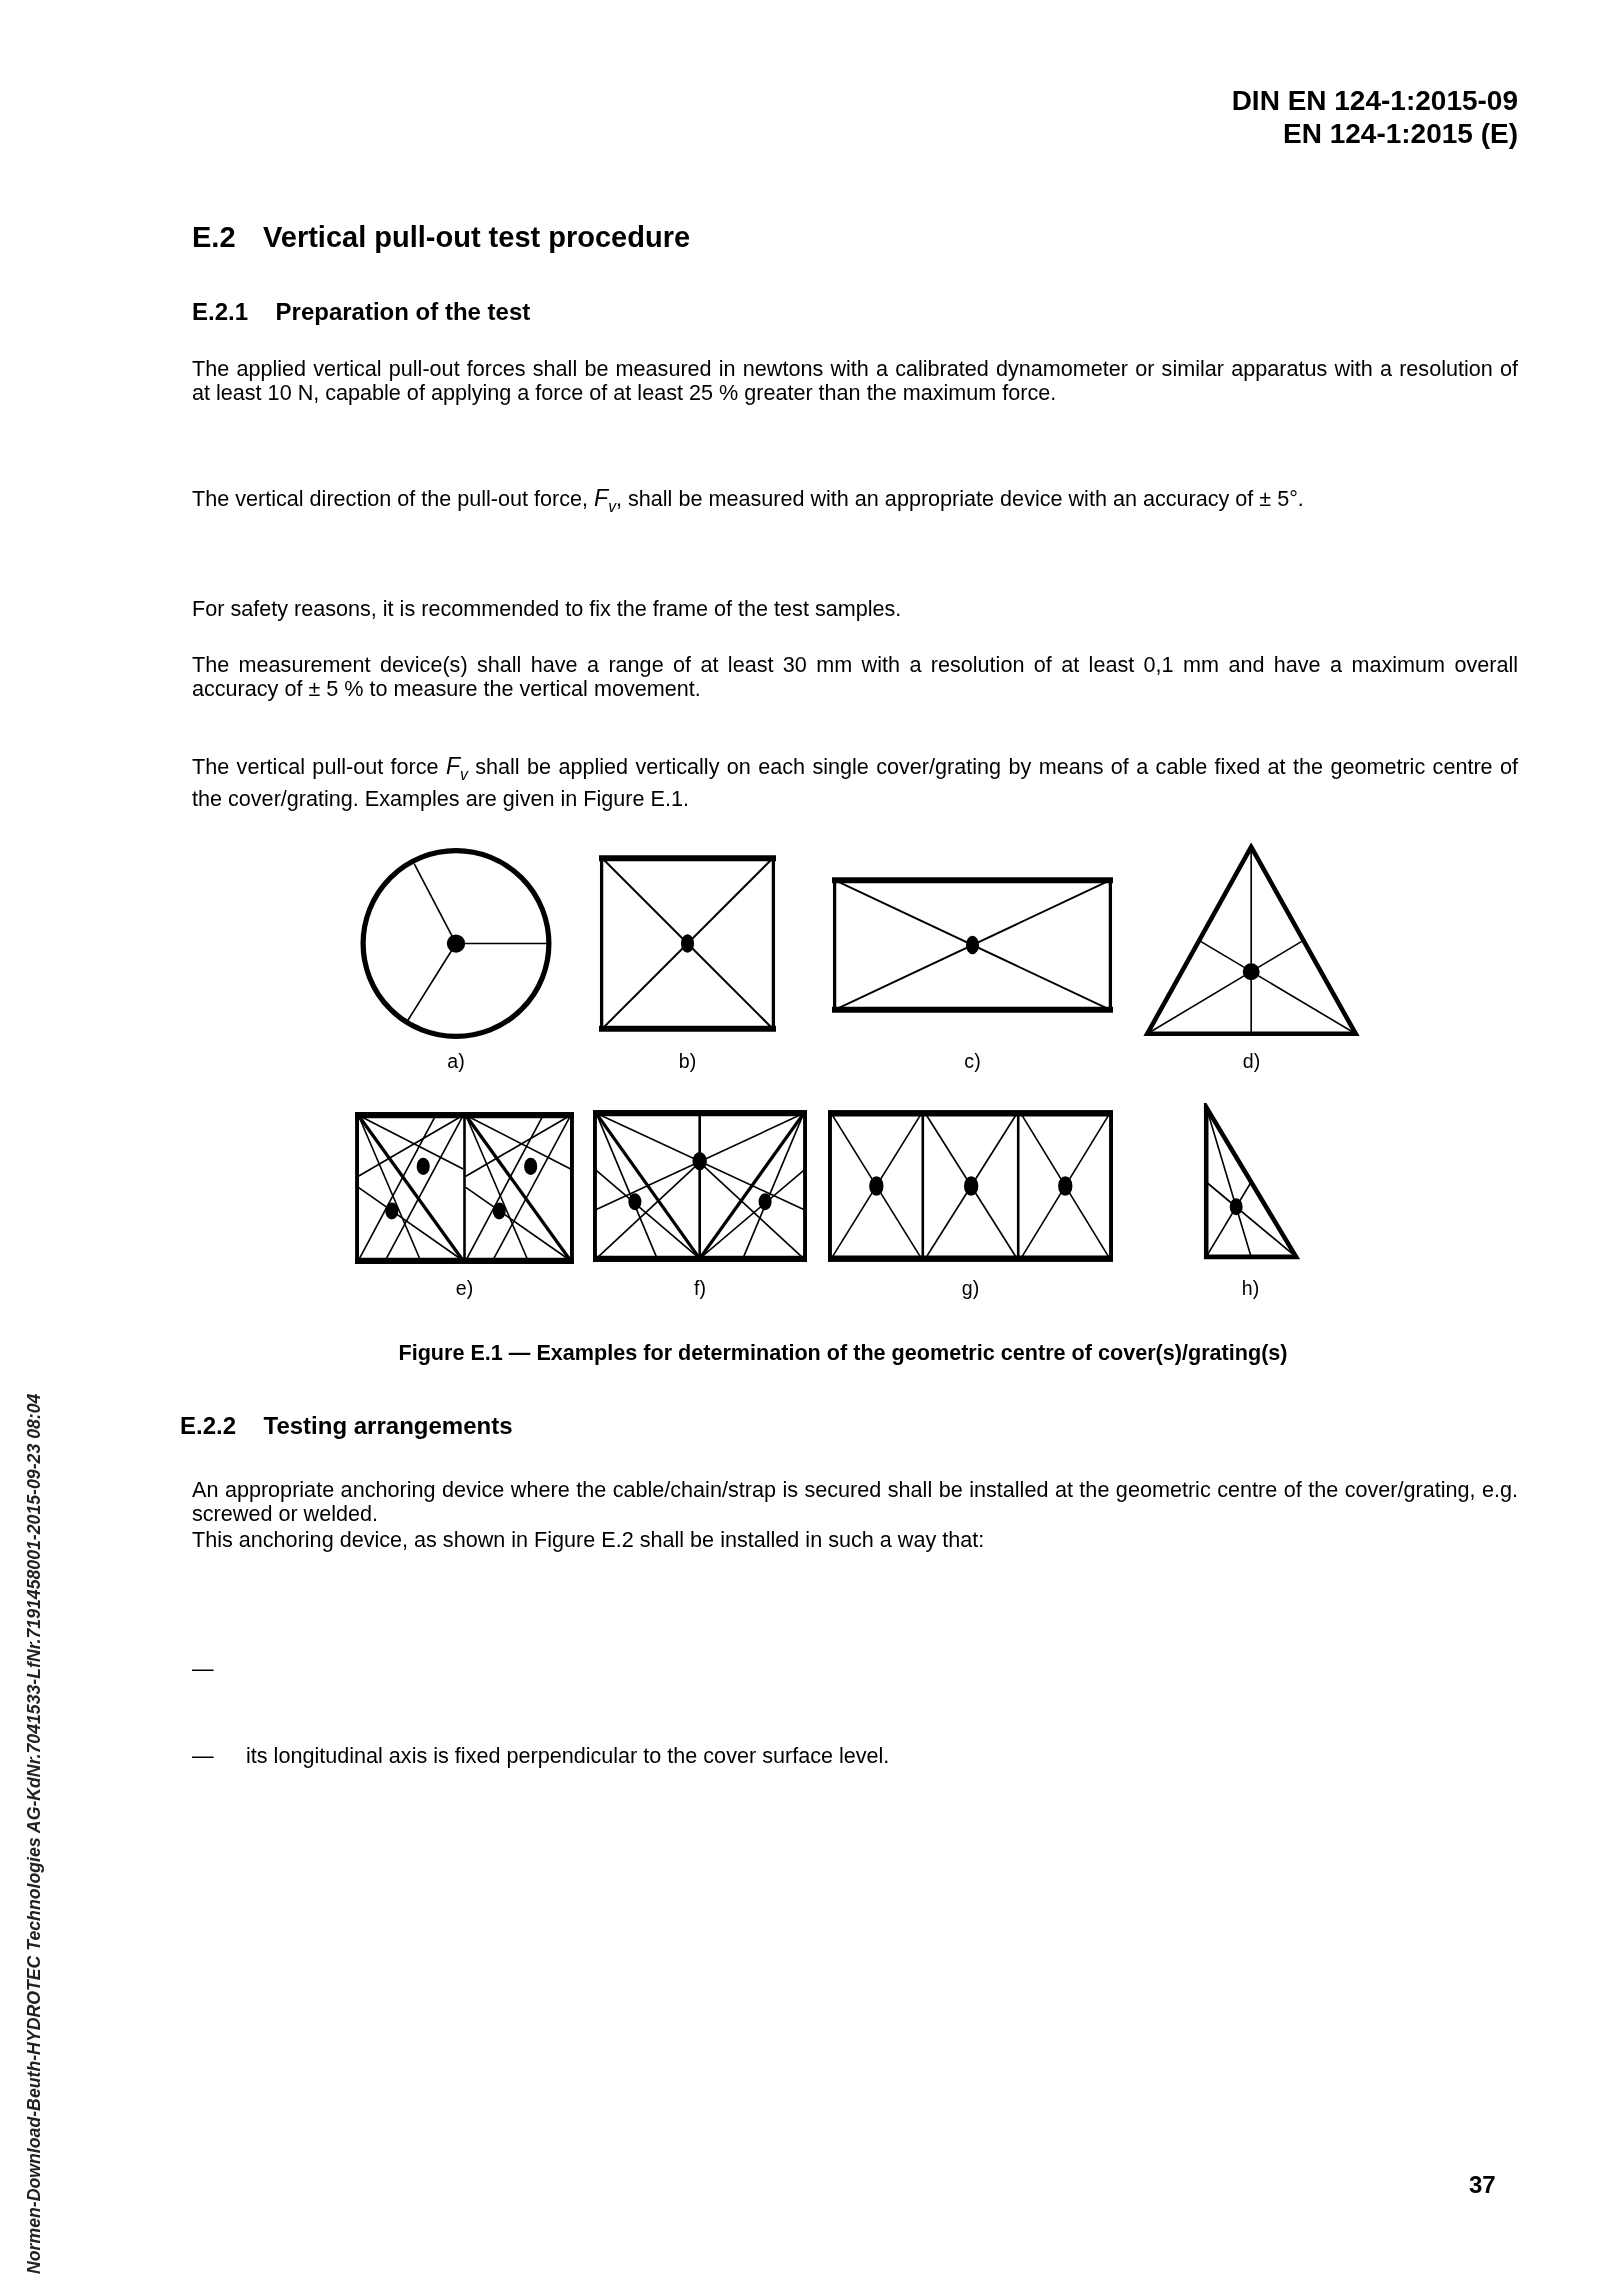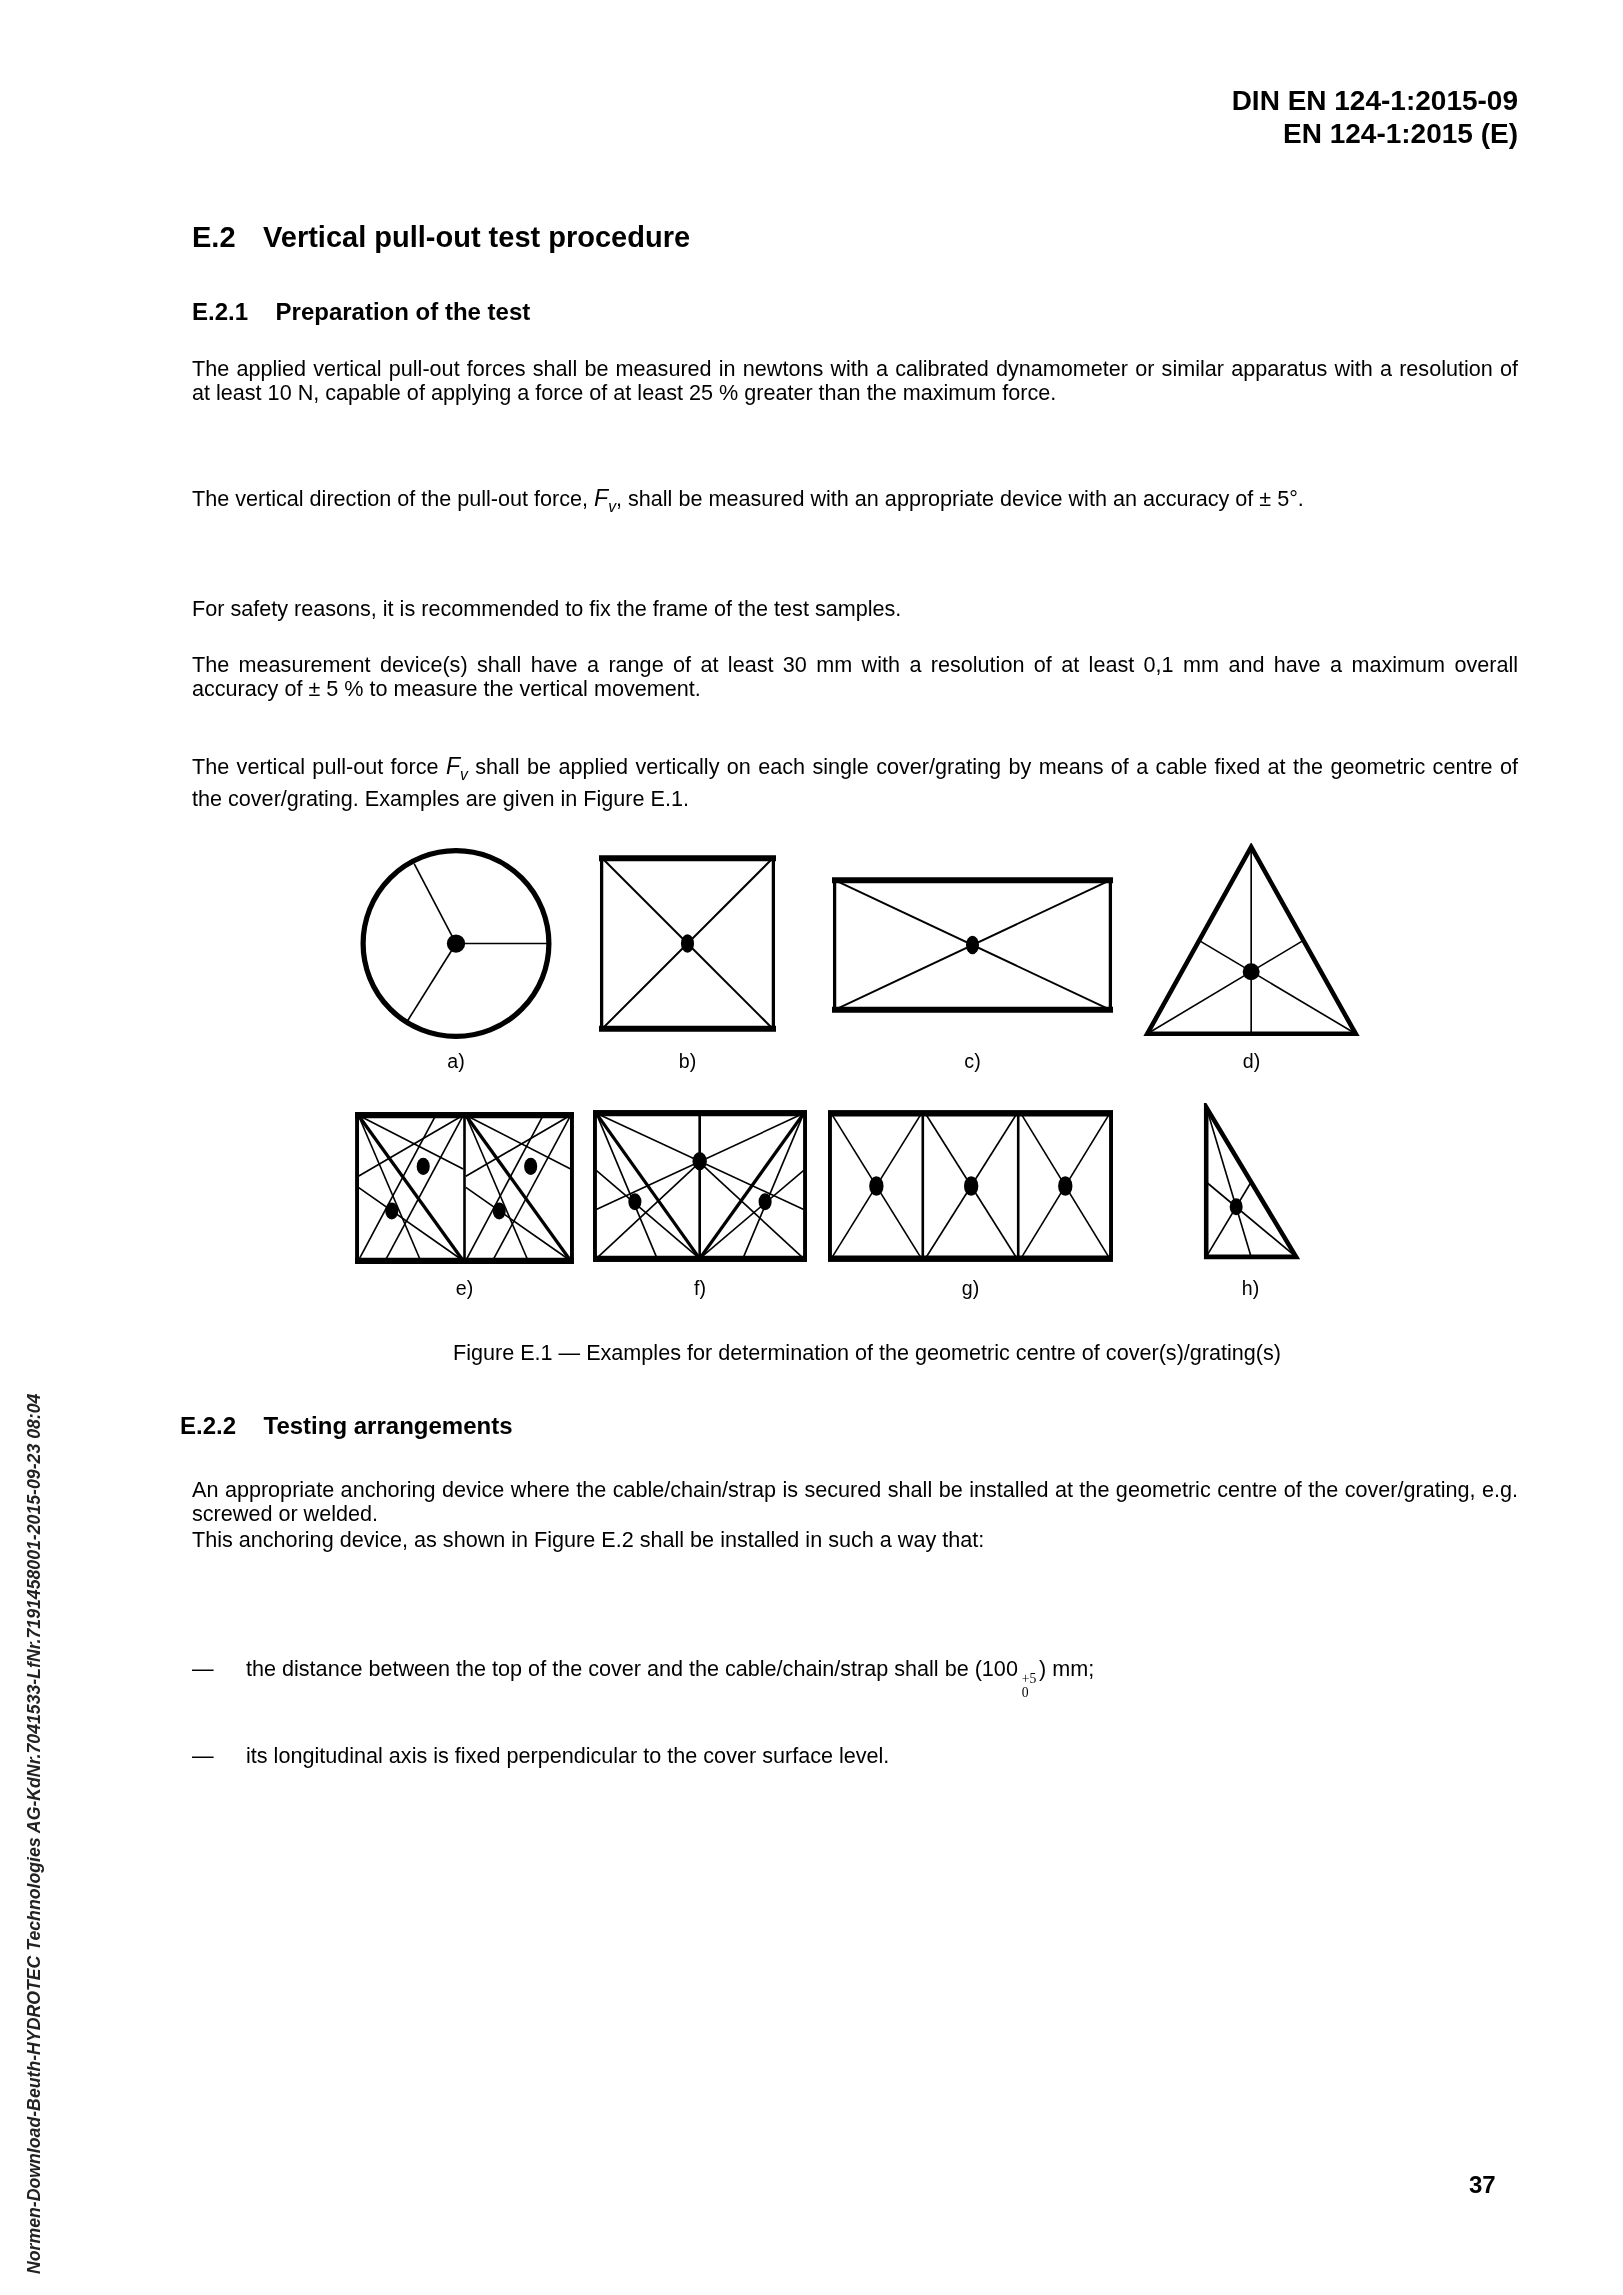--- a/index.html
+++ b/index.html
@@ -16,21 +16,21 @@
   .h2{font-size:24px;font-weight:bold;}
   .hnum{display:inline-block;margin-right:27.5px;}
 
   
   .para{left:192px;width:1326px;font-size:21.6px;line-height:24px;text-align:justify;}
   .mathF{font-family:Liberation Sans, sans-serif;font-style:italic;font-size:23px;}
   .mathF sub{font-size:15.7px;font-style:italic;}
 
   
   .shape-label{font-size:19.6px;text-align:center;}
-  .caption{left:204px;width:1326px;text-align:center;font-size:21.6px;font-weight:normal;}
+  .caption{left:180px;width:1326px;text-align:center;font-size:21.6px;font-weight:bold;}
 
   
   .bullet{left:192px;width:1326px;display:flex;font-size:21.6px;line-height:34px;}
   .bullet .dash{width:54px;flex:0 0 54px;}
   .tol{display:inline-flex;flex-direction:column;align-items:flex-start;vertical-align:-6.5px;
        line-height:1.05;font-family:"Liberation Serif",serif;font-size:13.7px;margin:0 2.6px 0 3.9px;}
 
   
   .page-number{top:2171px;left:1469px;font-size:24px;font-weight:bold;}
 
@@ -192,26 +192,20 @@
   <div class="abs h2" style="top:1412px;left:180px;">
     <span class="hnum">E.2.2</span><span>Testing arrangements</span>
   </div>
 
   <div class="abs para" style="top:1478px;">An appropriate anchoring device where the cable/chain/strap is secured shall be installed at the geometric centre of the cover/grating, e.g. screwed or welded.</div>
 
   <div class="abs para" style="top:1528px;">This anchoring device, as shown in Figure E.2 shall be installed in such a way that:</div>
 
   <div class="abs bullet" style="top:1652px;">
     <span class="dash">—</span>
-    <span>
-      <span>the distance between the top of the cover and the cable/chain/strap shall be (100</span><span class="tol">
-          <span>+5</span>
-          <span>0</span>
-        </span><span>) mm;</span>
-    </span>
   </div>
 
   <div class="abs bullet" style="top:1739px;">
     <span class="dash">—</span>
     <span>its longitudinal axis is fixed perpendicular to the cover surface level.</span>
   </div>
 
   <div class="abs page-number">37</div>
 
 </div>

